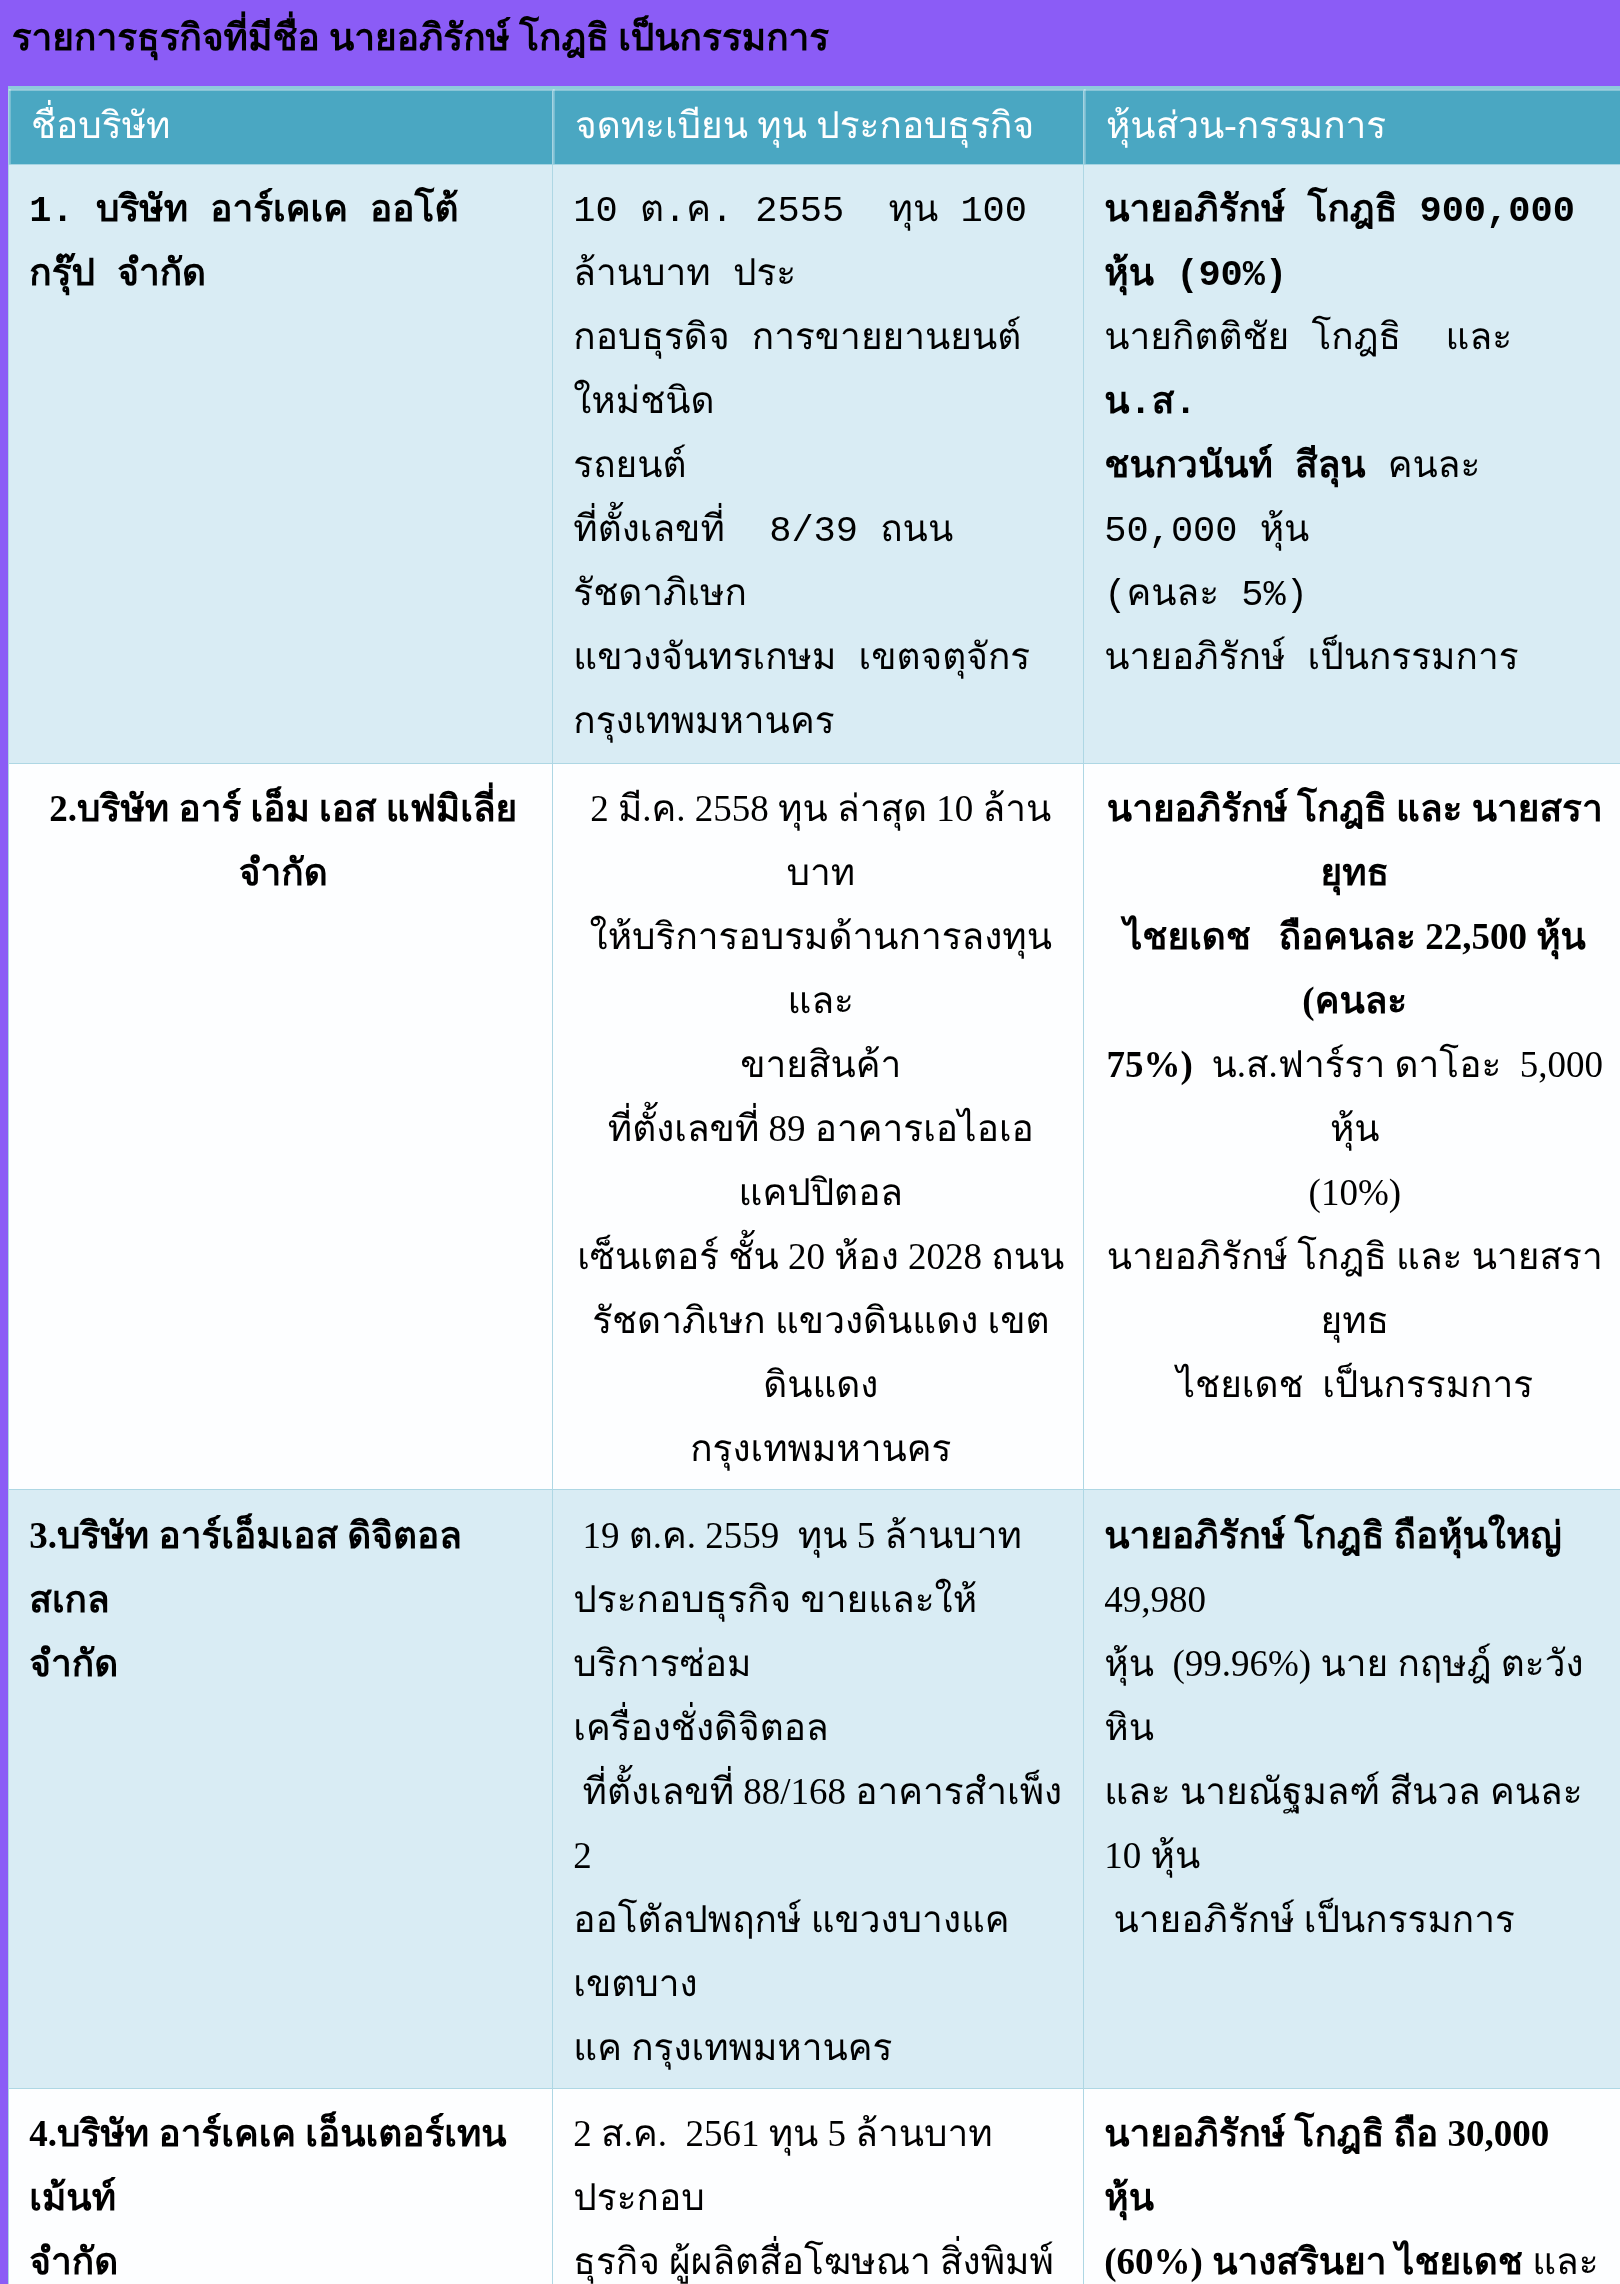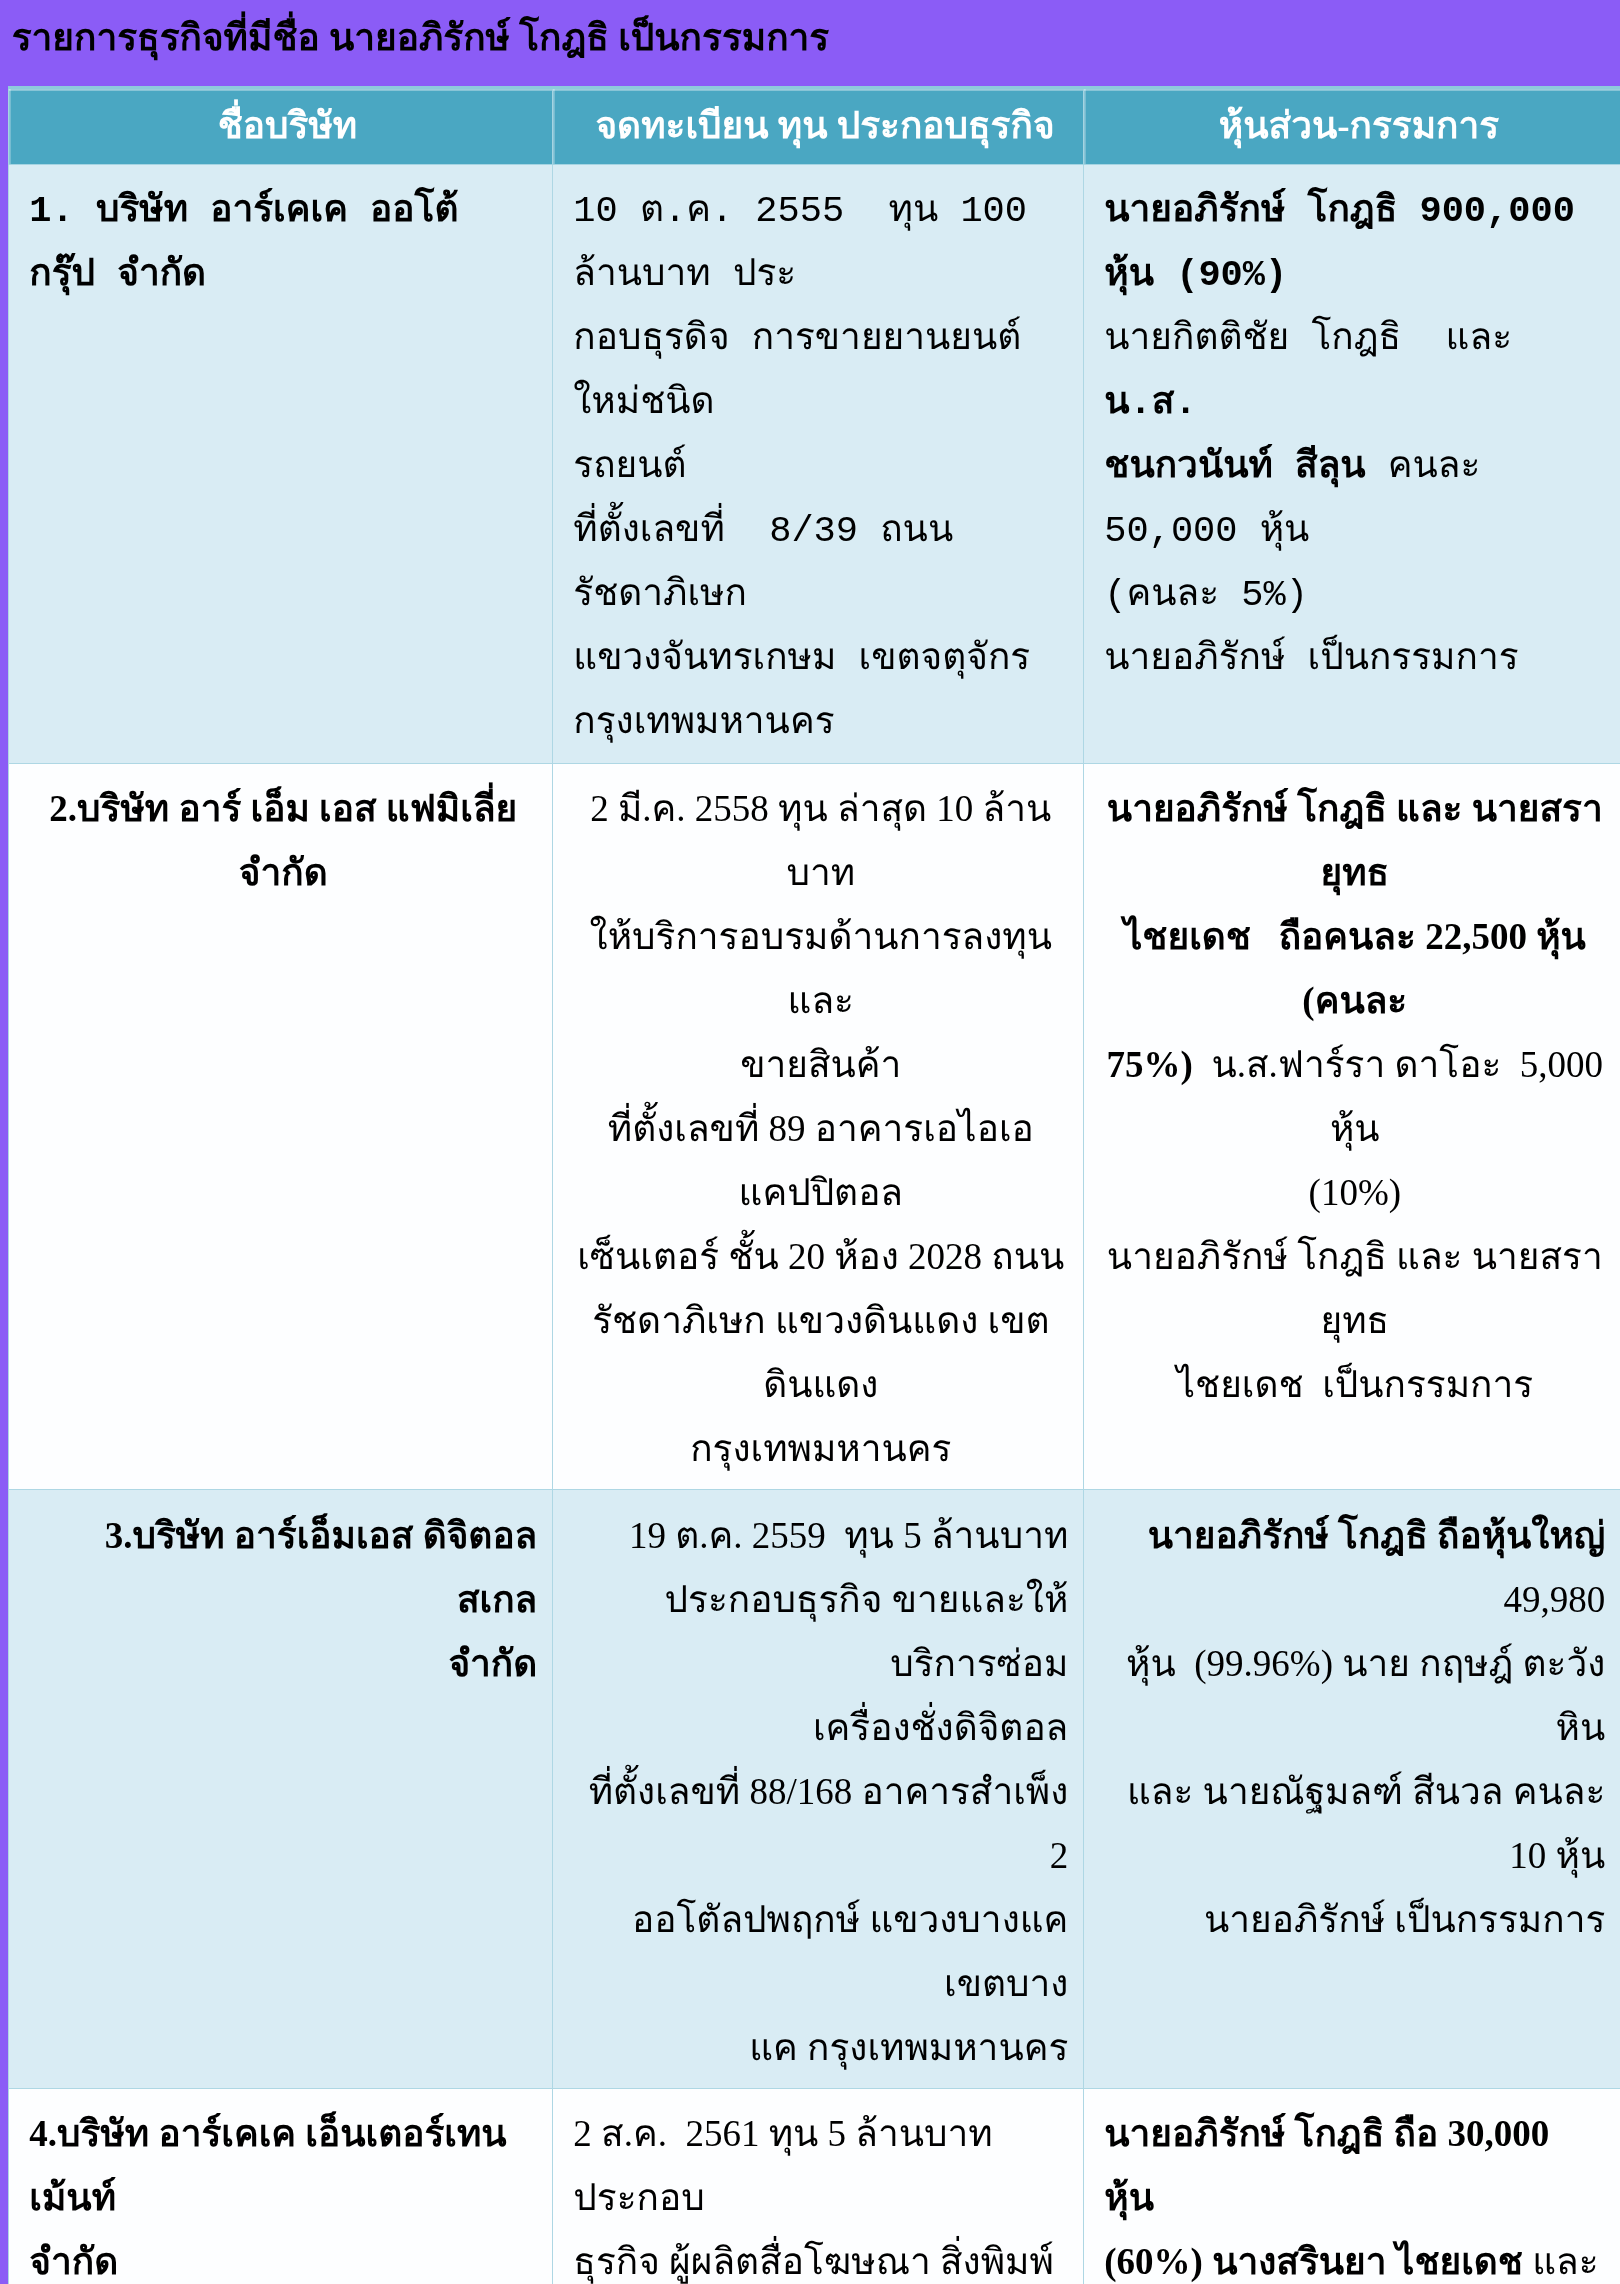--- a/index.html
+++ b/index.html
@@ -19,41 +19,41 @@
   }
   table.biz-table {
     border-collapse:collapse;
     table-layout:fixed;
     width:1612px;
     margin:23px 0 0 8.3px;
   }
   table.biz-table th {
     background:#4aa7c2;
     color:#ffffff;
-    font-weight:bold;
+    font-weight:normal;
     font-size:37px;
-    text-align:center;
+    text-align:left;
     vertical-align:middle;
     height:70px;
     padding:0 8.3px 5px 21.7px;
     border:1.7px solid #a5d4e2;
     border-top:3.3px solid #8ecbdc;
     box-shadow:inset 0 1.7px 0 rgba(255,255,255,0.45), inset 1.7px 0 0 rgba(255,255,255,0.35);
   }
   table.biz-table td {
     vertical-align:top;
     font-size:37px;
     padding:13.3px 15px 8.3px 20px;
     border:1.7px solid #aed7e4;
   }
   tbody tr:nth-child(odd)  { background:#d9ecf4; }
   tbody tr:nth-child(even) { background:#fdfeff; }
   tbody tr:nth-child(1) { height:402px;font-family:Liberation Mono, monospace; }
   tbody tr:nth-child(2) { height:457px;text-align:center; }
-  tbody tr:nth-child(3) { height:397px;text-align:right; }
+  tbody tr:nth-child(3) { height:397px; }
   tbody tr:nth-child(4) { height:395px; }
   tbody tr:nth-child(5) { height:392px; }
   .line {
     line-height:64px;
     white-space:pre-wrap;
   }
   .bold { font-weight:bold; }
 </style>
 </head>
 <body>

